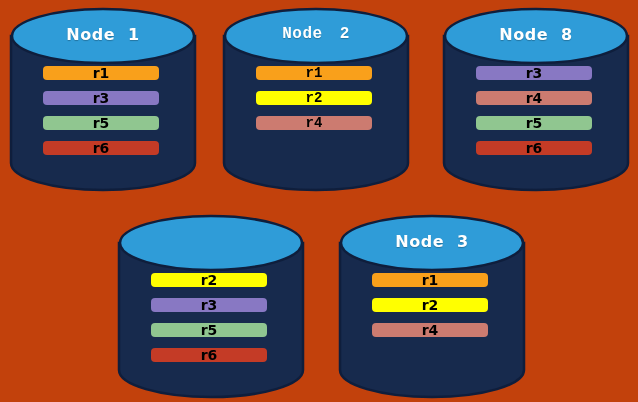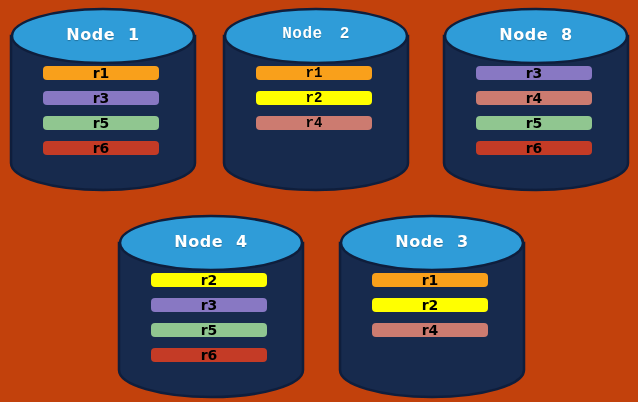--- a/index.html
+++ b/index.html
@@ -114,21 +114,20 @@
         <div class="bar" style="background: rgb(144, 198, 144);">r5</div>
         <div class="bar" style="background: rgb(196, 59, 38);">r6</div>
       </div>
   </div>
 
   <div class="node node-3">
     <svg class="cyl" viewBox="0 0 188 186" aria-hidden="true">
       <path class="cyl-body" d="M2,30 L2,157 A92,27 0 0 0 186,157 L186,30 Z"></path>
       <ellipse class="cyl-top" cx="94" cy="30" rx="91" ry="27"></ellipse>
     </svg>
-    <div class="node-title">Node 4</div>
     <div class="bars">
         <div class="bar" style="background: rgb(255, 255, 0);">r2</div>
         <div class="bar" style="background: rgb(136, 120, 195);">r3</div>
         <div class="bar" style="background: rgb(144, 198, 144);">r5</div>
         <div class="bar" style="background: rgb(196, 59, 38);">r6</div>
       </div>
   </div>
 
   <div class="node node-4">
     <svg class="cyl" viewBox="0 0 188 186" aria-hidden="true">

